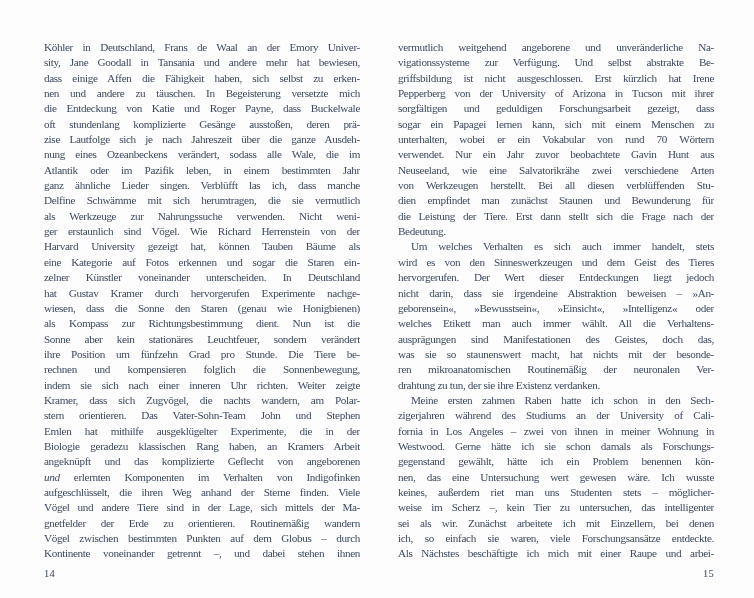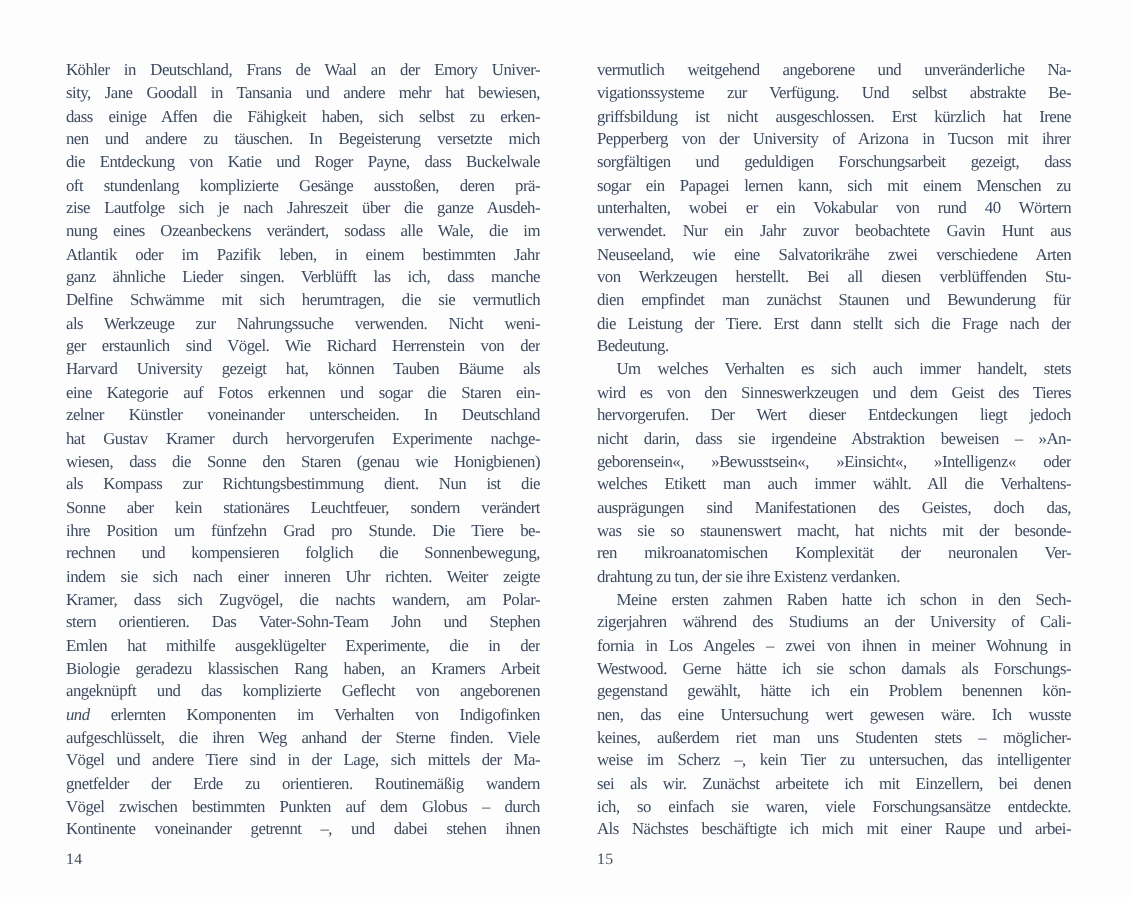--- a/index.html
+++ b/index.html
@@ -49,20 +49,21 @@
   }
   .line em {
     font-style: italic;
   }
   .folio {
     margin-top: 6px;
     font-size: 10.5px;
     letter-spacing: 0.3px;
   }
   .folio.right {
+    text-align: right;
   }
 </style>
 </head>
 <body>
 
 <div class="spread">
   <div class="page">
     <div class="page-text">
         <div class="line"><span>Köhler in Deutschland, Frans de Waal an der Emory Univer-</span></div>
         <div class="line"><span>sity, Jane Goodall in Tansania und andere mehr hat bewiesen,</span></div>
@@ -102,36 +103,36 @@
     <div class="folio">14</div>
   </div>
   <div class="page">
     <div class="page-text">
         <div class="line"><span>vermutlich weitgehend angeborene und unveränderliche Na-</span></div>
         <div class="line"><span>vigationssysteme zur Verfügung. Und selbst abstrakte Be-</span></div>
         <div class="line"><span>griffsbildung ist nicht ausgeschlossen. Erst kürzlich hat Irene</span></div>
         <div class="line"><span>Pepperberg von der University of Arizona in Tucson mit ihrer</span></div>
         <div class="line"><span>sorgfältigen und geduldigen Forschungsarbeit gezeigt, dass</span></div>
         <div class="line"><span>sogar ein Papagei lernen kann, sich mit einem Menschen zu</span></div>
-        <div class="line"><span>unterhalten, wobei er ein Vokabular von rund 40 Wörtern</span></div>
+        <div class="line"><span>unterhalten, wobei er ein Vokabular von rund 70 Wörtern</span></div>
         <div class="line"><span>verwendet. Nur ein Jahr zuvor beobachtete Gavin Hunt aus</span></div>
         <div class="line"><span>Neuseeland, wie eine Salvatorikrähe zwei verschiedene Arten</span></div>
         <div class="line"><span>von Werkzeugen herstellt. Bei all diesen verblüffenden Stu-</span></div>
         <div class="line"><span>dien empfindet man zunächst Staunen und Bewunderung für</span></div>
         <div class="line"><span>die Leistung der Tiere. Erst dann stellt sich die Frage nach der</span></div>
         <div class="line para-end"><span>Bedeutung.</span></div>
         <div class="line indent"><span>Um welches Verhalten es sich auch immer handelt, stets</span></div>
         <div class="line"><span>wird es von den Sinneswerkzeugen und dem Geist des Tieres</span></div>
         <div class="line"><span>hervorgerufen. Der Wert dieser Entdeckungen liegt jedoch</span></div>
         <div class="line"><span>nicht darin, dass sie irgendeine Abstraktion beweisen – »An-</span></div>
         <div class="line"><span>geborensein«, »Bewusstsein«, »Einsicht«, »Intelligenz« oder</span></div>
         <div class="line"><span>welches Etikett man auch immer wählt. All die Verhaltens-</span></div>
         <div class="line"><span>ausprägungen sind Manifestationen des Geistes, doch das,</span></div>
         <div class="line"><span>was sie so staunenswert macht, hat nichts mit der besonde-</span></div>
-        <div class="line"><span>ren mikroanatomischen Komplexität der neuronalen Ver-</span></div>
+        <div class="line"><span>ren mikroanatomischen Routinemäßig der neuronalen Ver-</span></div>
         <div class="line para-end"><span>drahtung zu tun, der sie ihre Existenz verdanken.</span></div>
         <div class="line indent"><span>Meine ersten zahmen Raben hatte ich schon in den Sech-</span></div>
         <div class="line"><span>zigerjahren während des Studiums an der University of Cali-</span></div>
         <div class="line"><span>fornia in Los Angeles – zwei von ihnen in meiner Wohnung in</span></div>
         <div class="line"><span>Westwood. Gerne hätte ich sie schon damals als Forschungs-</span></div>
         <div class="line"><span>gegenstand gewählt, hätte ich ein Problem benennen kön-</span></div>
         <div class="line"><span>nen, das eine Untersuchung wert gewesen wäre. Ich wusste</span></div>
         <div class="line"><span>keines, außerdem riet man uns Studenten stets – möglicher-</span></div>
         <div class="line"><span>weise im Scherz –, kein Tier zu untersuchen, das intelligenter</span></div>
         <div class="line"><span>sei als wir. Zunächst arbeitete ich mit Einzellern, bei denen</span></div>

